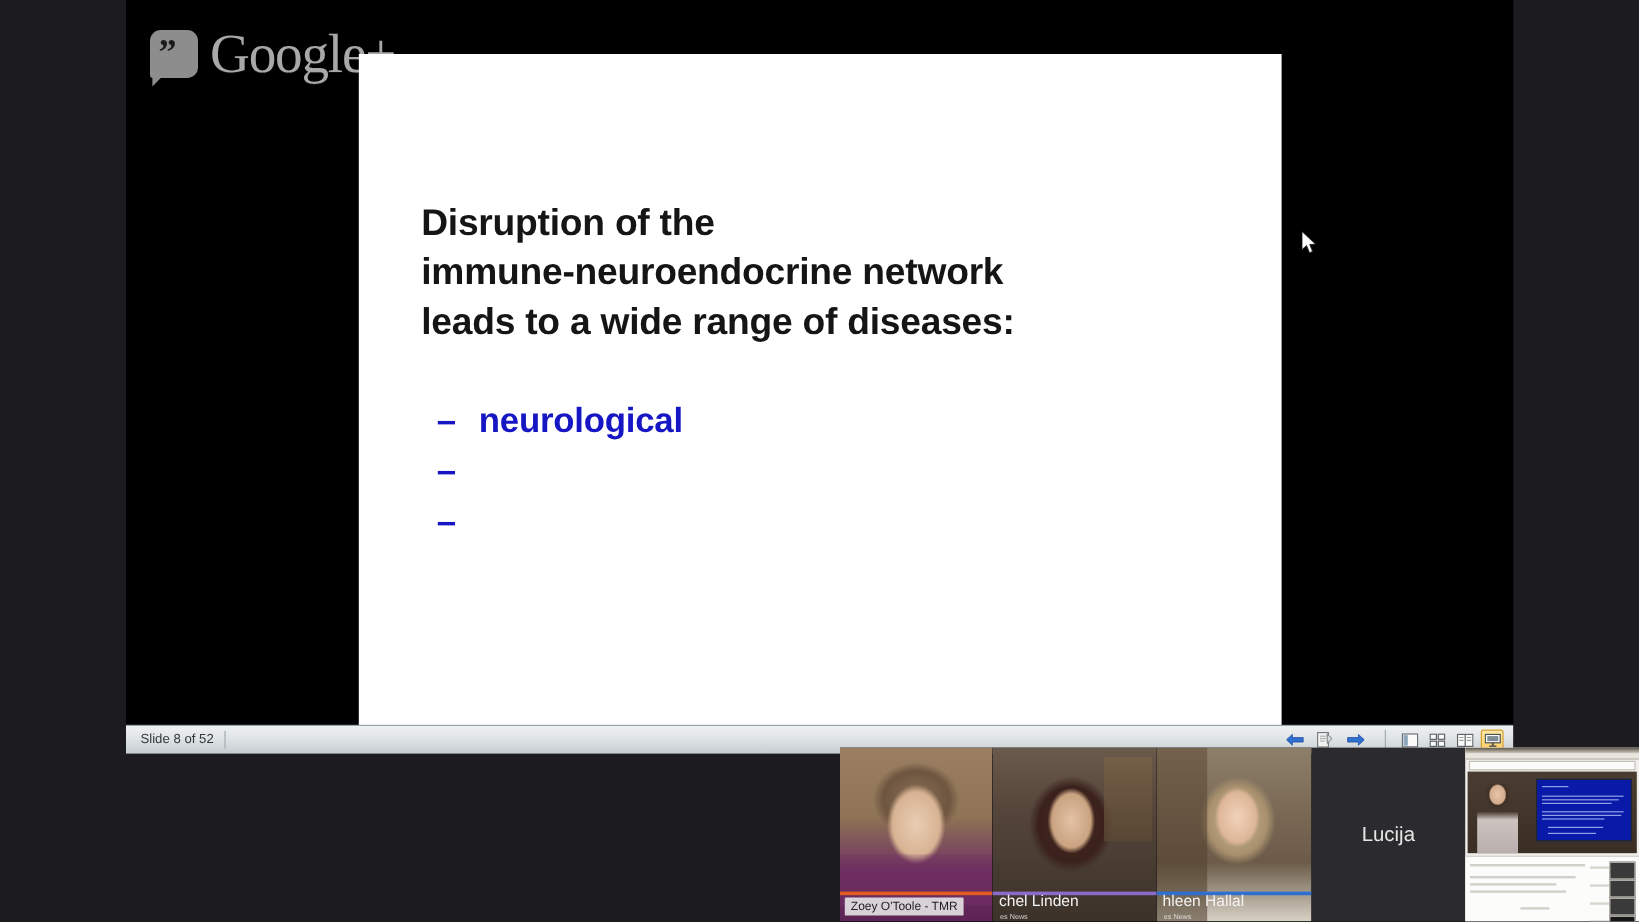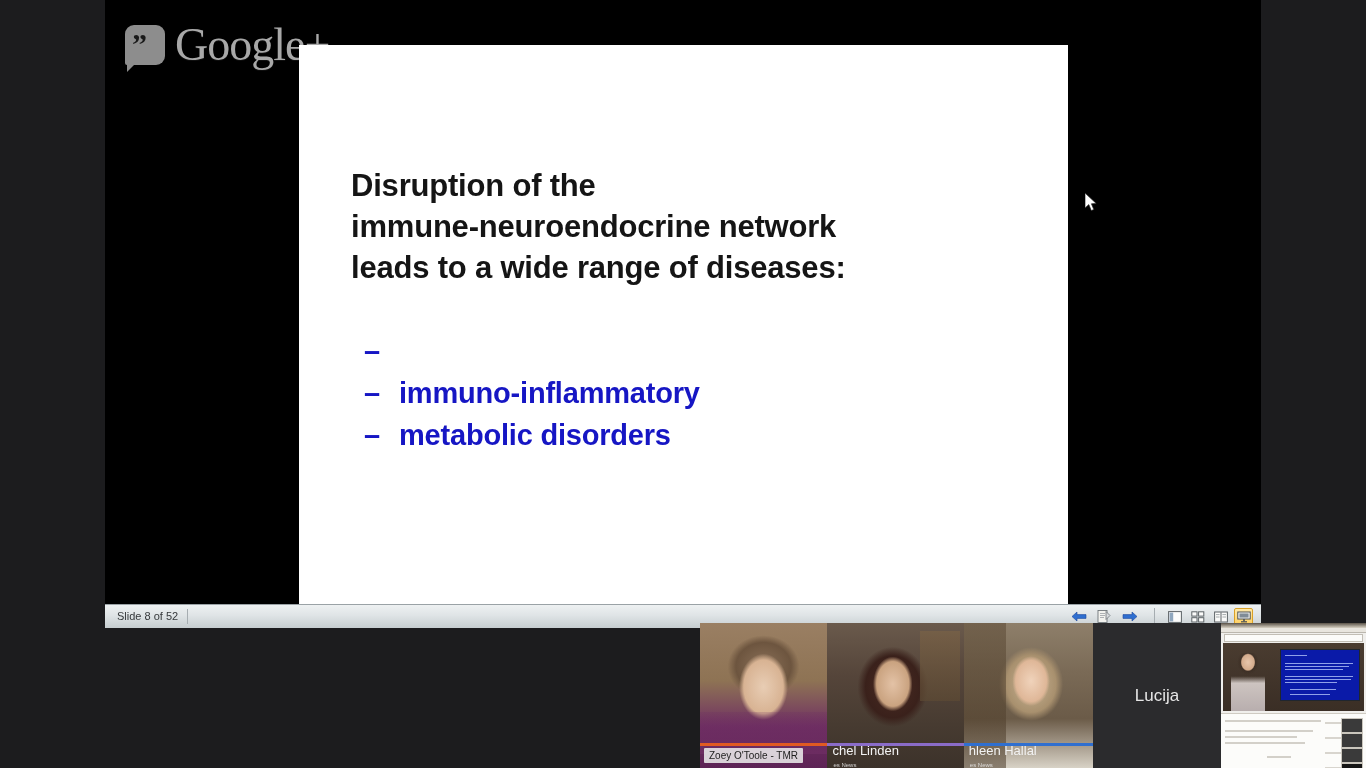--- a/index.html
+++ b/index.html
@@ -359,30 +359,29 @@
 
     <div class="slide">
       <div class="slide-body">
         <div class="slide-heading">Disruption of the
 immune-neuroendocrine network
 leads to a wide range of diseases:</div>
         <div class="slide-bullets">
 
           <div class="bullet-row">
             <span class="bullet-dash">–</span>
+            <span class="bullet-text">neurological</span>
           </div>
 
           <div class="bullet-row">
             <span class="bullet-dash">–</span>
-            <span class="bullet-text">immuno-inflammatory</span>
           </div>
 
           <div class="bullet-row">
             <span class="bullet-dash">–</span>
-            <span class="bullet-text">metabolic disorders</span>
           </div>
 
         </div>
       </div>
     </div>
 
     <div class="cursor">
       <svg width="14" height="20" viewBox="0 0 14 20">
         <polygon points="0,0 0,15 3.8,11.6 6.3,17.6 8.8,16.5 6.4,10.8 11.2,10.4" fill="#ffffff" stroke="#2a2a2a" stroke-width="0.7"></polygon>
       </svg>

